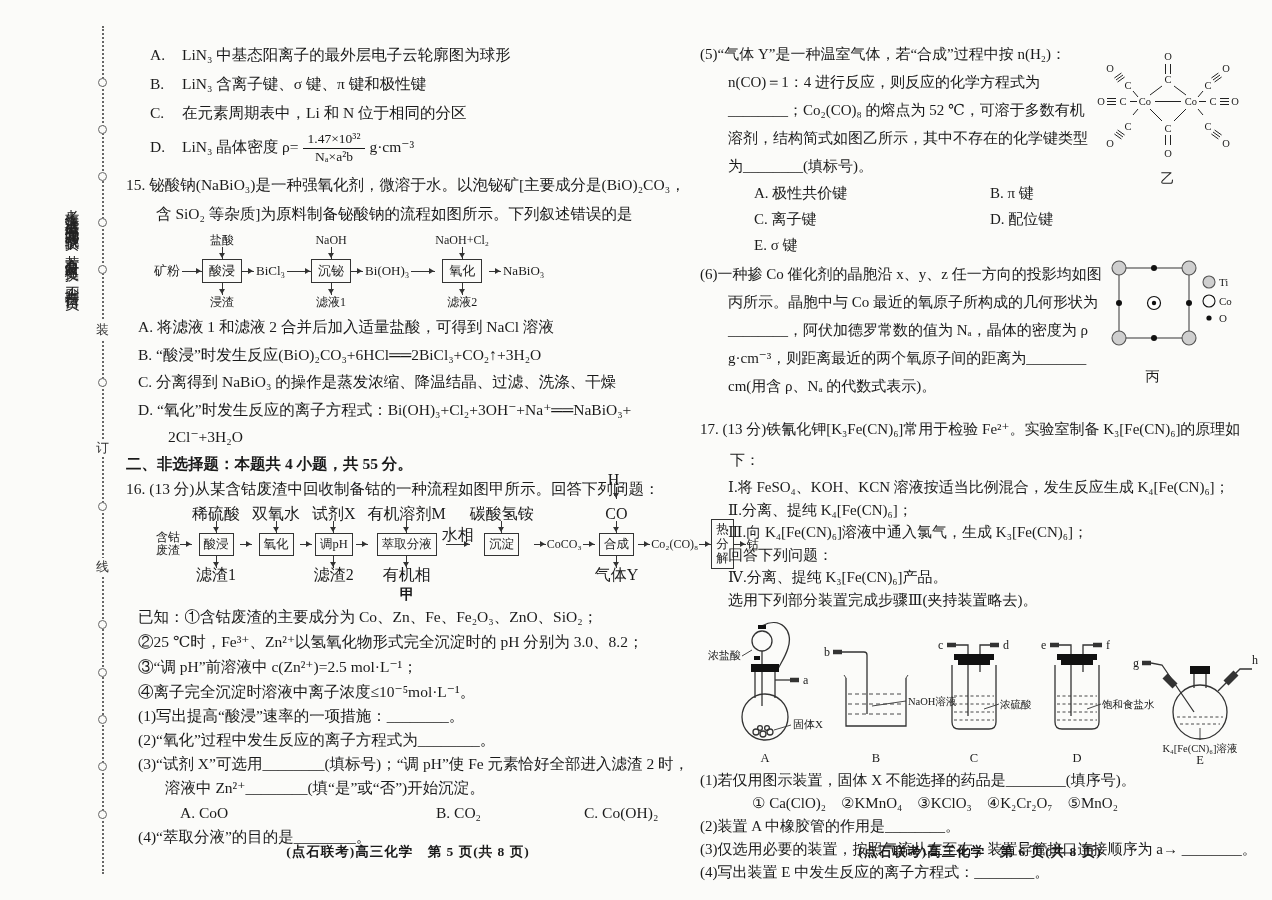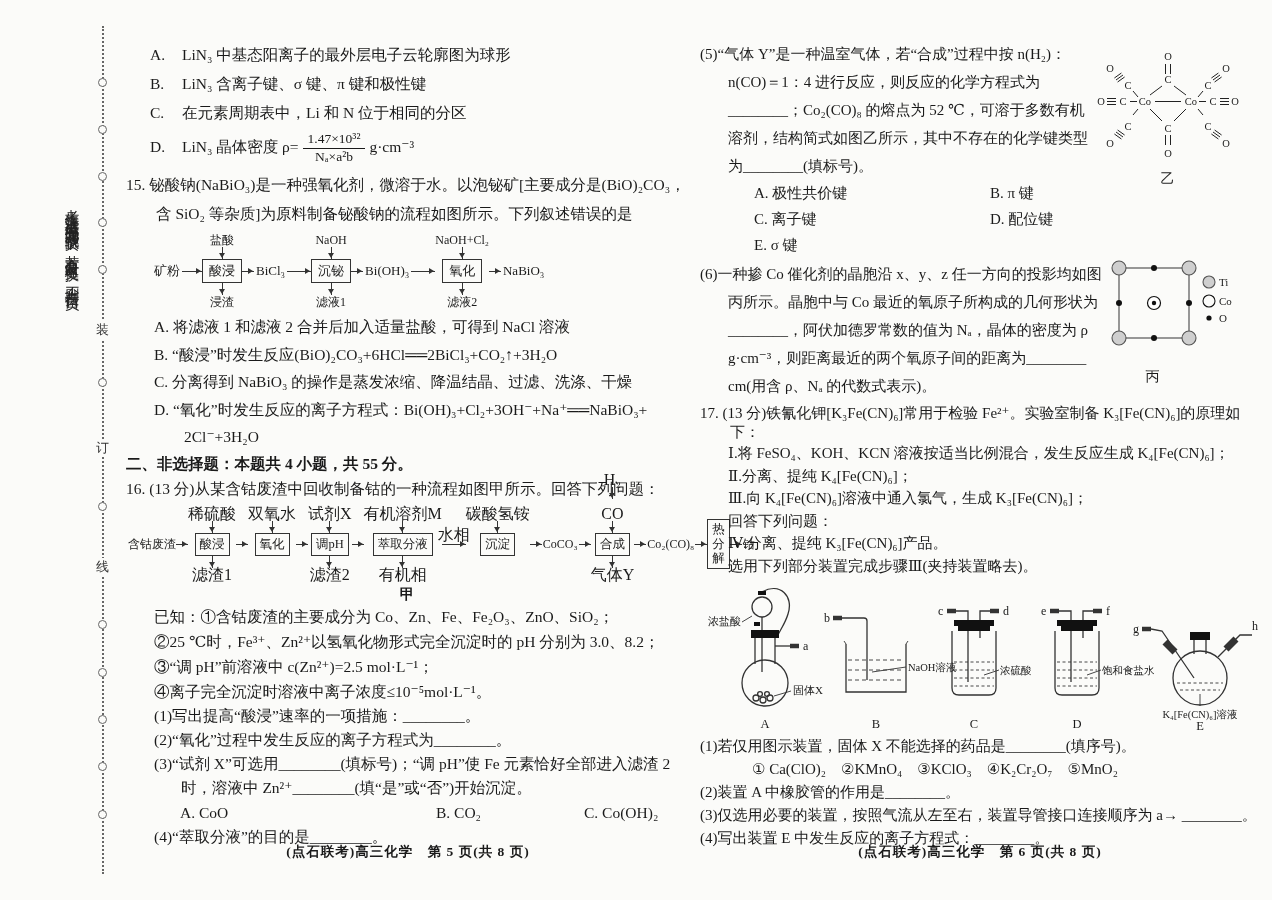--- a/index.html
+++ b/index.html
@@ -27,21 +27,21 @@
   
   .opt14 { display:flex; align-items:center; margin-left:24px; line-height:29px; }
   .opt14 .ol { flex:0 0 32px; }
   .hang { padding-left:30px; text-indent:-30px; }
   .lh29 { line-height:29px; }
   .lh28 { line-height:27.5px; }
   .lh26 { line-height:26px; }
   .lh25 { line-height:25px; }
   .lh24 { line-height:24px; }
   .lh23 { line-height:23px; }
-  .indent { margin-left:28px; }
+  .indent { margin-left:12px; }
   .sec { font-weight:bold; line-height:25px; }
   .frac { display:inline-flex; flex-direction:column; align-items:center; vertical-align:middle; font-size:13.5px; line-height:1.25; margin:0 4px; }
   .frac .fnum { border-bottom:1px solid #1a1a1a; padding:0 5px; }
   .abc { margin-left:54px; display:flex; line-height:25px; }
   .abc .c1 { width:256px; } .abc .c2 { width:148px; }
   .footer { position:absolute; top:843px; font-weight:bold; font-size:13.5px; letter-spacing:1px; }
   #f5 { left:126px; width:564px; text-align:center; }
   #f6 { left:700px; width:560px; text-align:center; }
 
   
@@ -51,21 +51,21 @@
   .fc-top { justify-content:flex-end; } .fc-bot { justify-content:flex-start; }
   .fc-lab { font-size:12px; line-height:14px; white-space:nowrap; }
   .va { width:1px; height:12px; background:#333; position:relative; display:block; }
   .va:after { content:""; position:absolute; left:-3px; bottom:-2px; border:3px solid transparent; border-top:5px solid #333; }
   .ha { height:1px; background:#333; position:relative; display:inline-block; flex:none; }
   .ha:after { content:""; position:absolute; right:-2px; top:-3px; border:3px solid transparent; border-left:5px solid #333; }
   .w12{width:12px}.w20{width:20px}.w24{width:24px}
   .fc-box { border:1px solid #333; padding:2px 6px; white-space:nowrap; font-size:13px; background:#fbfbf9; }
   .fc-box.vert { width:24px; padding:3px 2px; word-break:break-all; white-space:normal; line-height:1.15; text-align:center; font-size:12px; }
   .fc-txt { white-space:nowrap; margin:0 2px; font-size:13px; }
-  .fc-start2 { display:flex; flex-direction:row; align-items:center; font-size:12px; line-height:13px; white-space:nowrap; }
+  .fc-start2 { display:flex; flex-direction:column; align-items:center; font-size:12px; line-height:13px; white-space:nowrap;margin-left:28px; }
   .fc-link { position:relative; display:inline-flex; align-items:center; }
   .fc-link .fc-lab { position:absolute; bottom:3px; left:50%; transform:translateX(-50%); font-size:11px; }
   .fc16 .fc-box { font-size:12.5px; padding:2px 4px; }
   .fc16 .fc-txt { font-size:12px; margin:0 1px; }
   .fc16 .fc-lab { font-size:16px; }
   .top2 { display:flex; gap:8px; }
   .top2 .mini { display:flex; flex-direction:column; align-items:center; }
   .fc-cap { text-align:center; font-size:14.5px; line-height:16px; margin:0 0 2px 0; letter-spacing:2px; font-weight:bold; }
 
   
@@ -393,21 +393,21 @@
         <circle cx="104" cy="41" r="6" fill="none" stroke="#111" stroke-width="1.1"></circle>
         <text x="114" y="45" font-size="11">Co</text>
         <circle cx="104" cy="58" r="2.6" fill="#111"></circle>
         <text x="114" y="62" font-size="11">O</text>
       </svg>
       <div class="fig-cap" style="margin-right:44px">丙</div>
     </div>
     <span>(6)一种掺 Co 催化剂的晶胞沿 x、y、z 任一方向的投影均如图丙所示。晶胞中与 Co 最近的氧原子所构成的几何形状为________，阿伏加德罗常数的值为 Nₐ，晶体的密度为 ρ g·cm⁻³，则距离最近的两个氧原子间的距离为________ cm(用含 ρ、Nₐ 的代数式表示)。</span>
   </div>
 
-  <div class="hang clear" style="line-height:19px;margin-top:4px">
+  <div class="hang clear" style="line-height:31px;margin-top:14px">
     <span>17.</span>
     <span>(13 分)铁氰化钾[K₃Fe(CN)₆]常用于检验 Fe²⁺。实验室制备 K₃[Fe(CN)₆]的原理如下：</span>
   </div>
   <div class="q17step">Ⅰ.将 FeSO₄、KOH、KCN 溶液按适当比例混合，发生反应生成 K₄[Fe(CN)₆]；</div>
   <div class="q17step">Ⅱ.分离、提纯 K₄[Fe(CN)₆]；</div>
   <div class="q17step">Ⅲ.向 K₄[Fe(CN)₆]溶液中通入氯气，生成 K₃[Fe(CN)₆]；</div>
   <div class="q17step">回答下列问题：</div>
   <div class="q17step">Ⅳ.分离、提纯 K₃[Fe(CN)₆]产品。</div>
   <div class="q17step">选用下列部分装置完成步骤Ⅲ(夹持装置略去)。</div>
 

